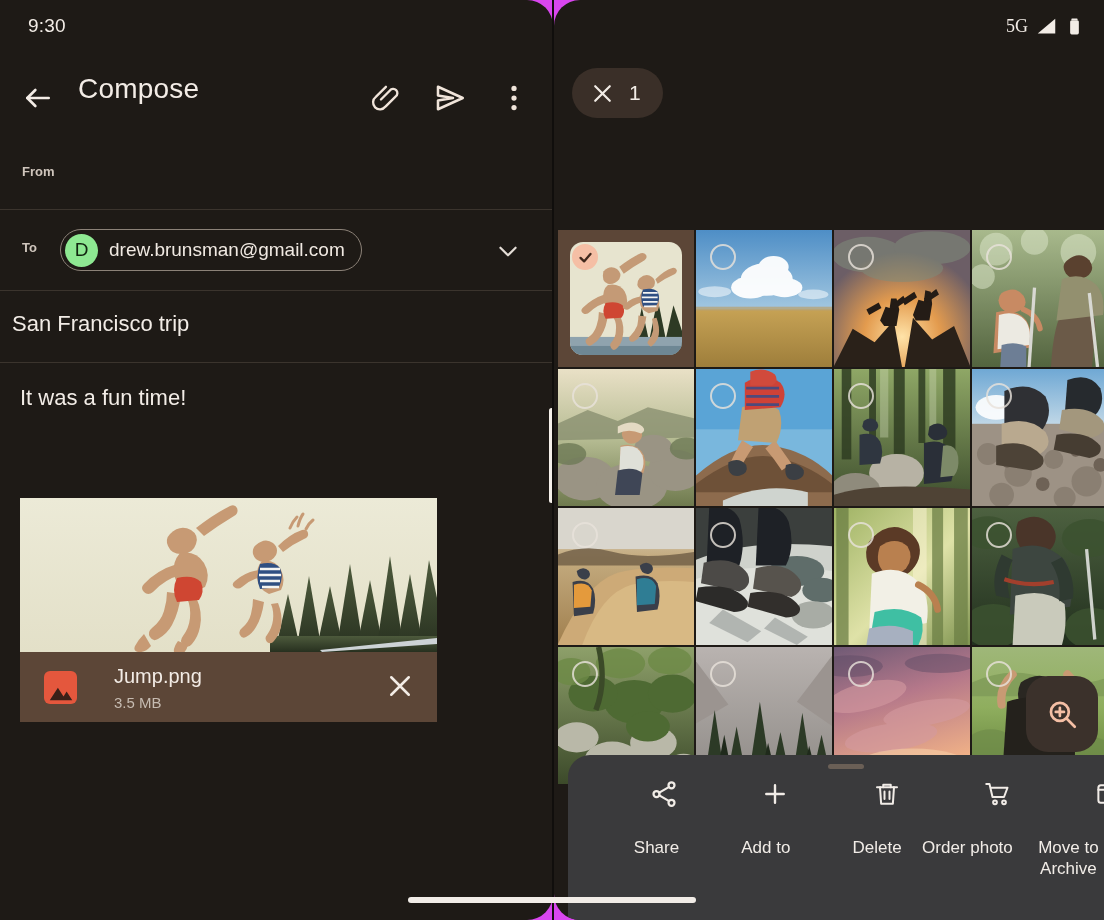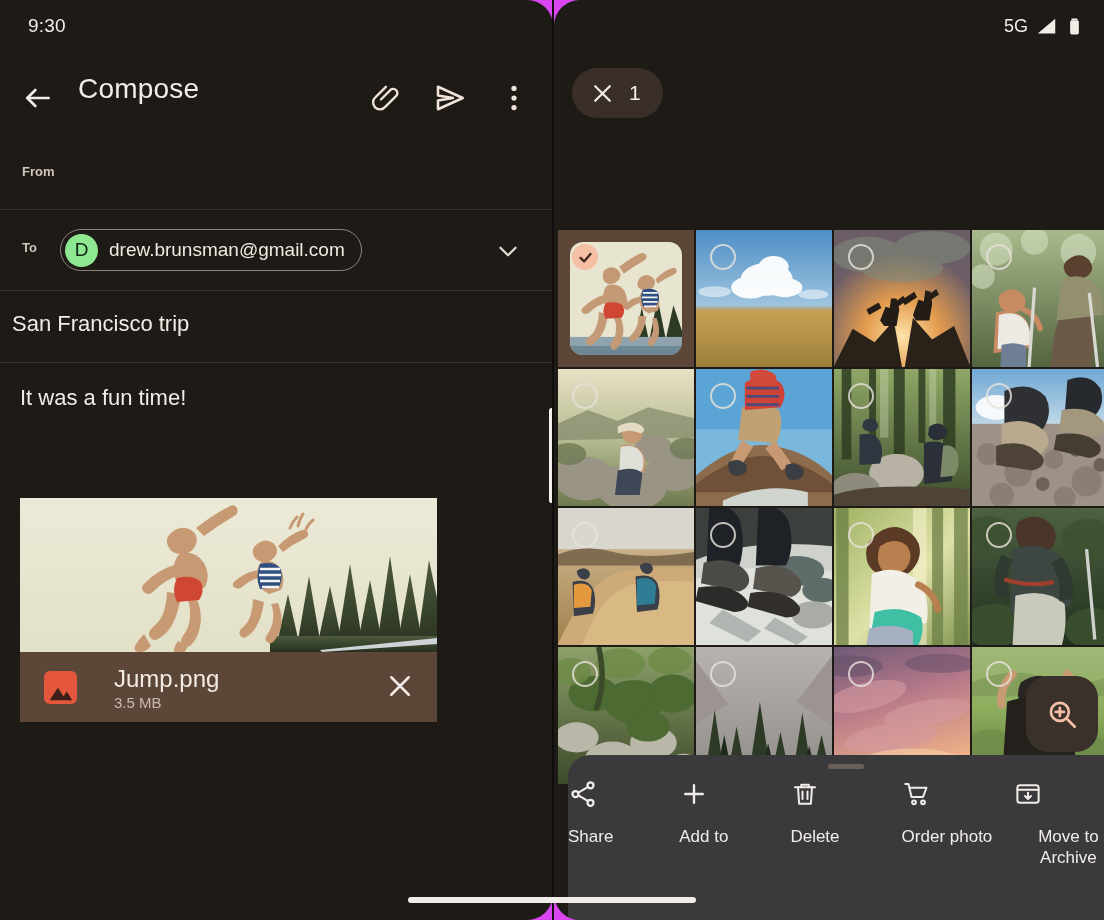--- a/index.html
+++ b/index.html
@@ -59,41 +59,41 @@
   .attach-photo {
     position:relative; width:417px; height:154px; overflow:hidden;
     background:#e9e5d4;
   }
   .attach-meta { position:relative; height:70px; background:#5c4637; }
   .file-ic {
     position:absolute; left:24px; top:19px; width:33px; height:33px;
     border-radius:6px; background:#e4573d;
     display:flex; align-items:flex-end; justify-content:center; overflow:hidden;
   }
-  .file-name { position:absolute; left:94px; top:13px; font-size:24px; color:#f3ece6; }
+  .file-name { position:absolute; left:94px; top:13px; font-size:20px; color:#f3ece6; }
   .file-size { position:absolute; left:94px; top:42px; font-size:15px; color:#c6bbb1; }
   .attach-x { position:absolute; right:22px; top:19px; width:30px; height:30px; cursor:pointer; }
 
   
   .inner-scroll {
     position:absolute; left:549px; top:408px; width:5px; height:95px;
     background:#f4efe9; border-radius:3px; cursor:pointer;
   }
 
   
   #photos-panel {
     position:absolute; left:554px; top:0; width:550px; height:920px;
     background:#1e1a16; overflow:hidden;
     border-top-left-radius:26px; border-bottom-left-radius:26px;
   }
   .status-right {
     position:absolute; right:20px; top:14px; height:24px;
     display:flex; align-items:center; gap:8px;
   }
-  .net-txt { font-size:18px; color:#f2ece6; }
+  .net-txt { font-size:18px; color:#f2ece6;font-family:Liberation Serif, serif; }
 
   .sel-chip {
     position:absolute; left:18px; top:68px; height:50px; min-width:88px;
     background:#3a2f28; border-radius:25px;
     display:flex; align-items:center; gap:14px; padding:0 22px 0 18px;
     cursor:pointer;
   }
   .sel-count { font-size:21px; color:#f2ece6; }
 
   .today-row { position:absolute; left:0; top:168px; width:550px; height:38px; }
@@ -135,21 +135,21 @@
   .action-sheet {
     position:absolute; left:14px; bottom:0; width:556px; height:165px;
     background:#3a3a3c; border-top-left-radius:22px; border-top-right-radius:22px;
     z-index:10;
   }
   .grabber {
     position:absolute; left:50%; transform:translateX(-50%); top:9px;
     width:36px; height:5px; border-radius:3px; background:#6a5f56; cursor:pointer;
   }
   .actions { position:absolute; left:0; top:24px; width:556px; display:flex; }
-  .action { width:119px; display:flex; flex-direction:column; align-items:flex-start; gap:13px; cursor:pointer; }
+  .action { width:119px; display:flex; flex-direction:column; align-items:flex-end; gap:24px; cursor:pointer; }
   .action .lbl { font-size:17px; color:#f1ece7; text-align:center; line-height:1.25; }
 
   
   .home-ind {
     position:absolute; left:408px; bottom:17px; width:288px; height:6px;
     border-radius:4px; background:#f1ece7; z-index:30; cursor:pointer;
   }
   .seam { position:absolute; left:552px; top:0; width:2px; height:920px; background:#100e0c; z-index:20; }
 </style>
 </head>

